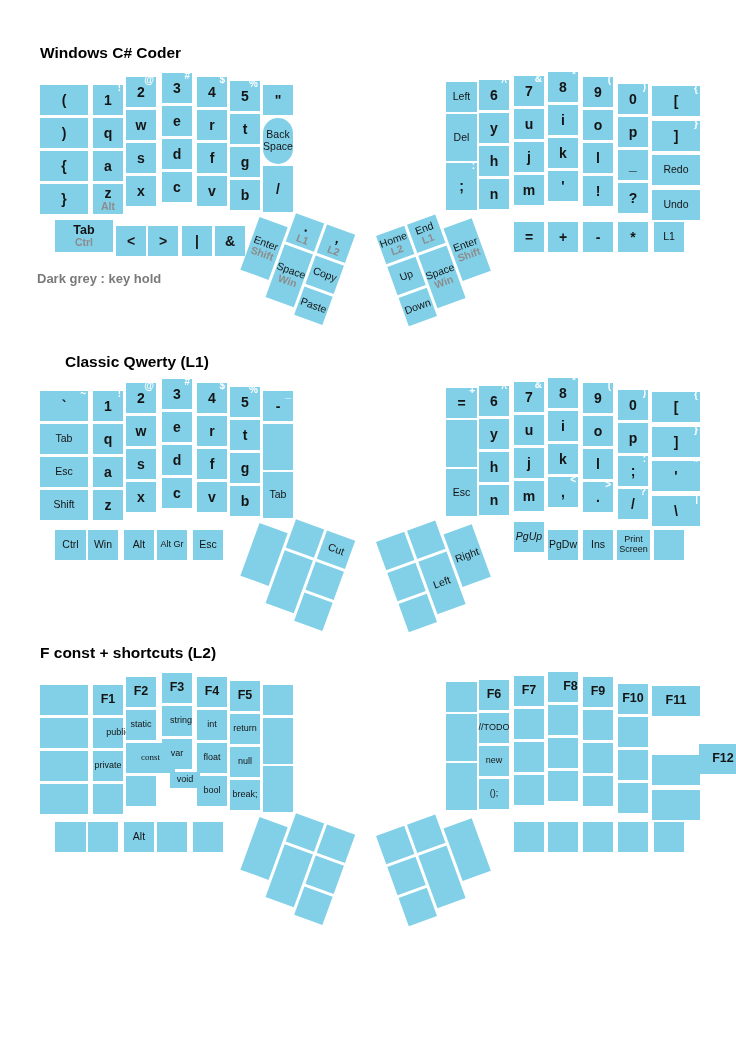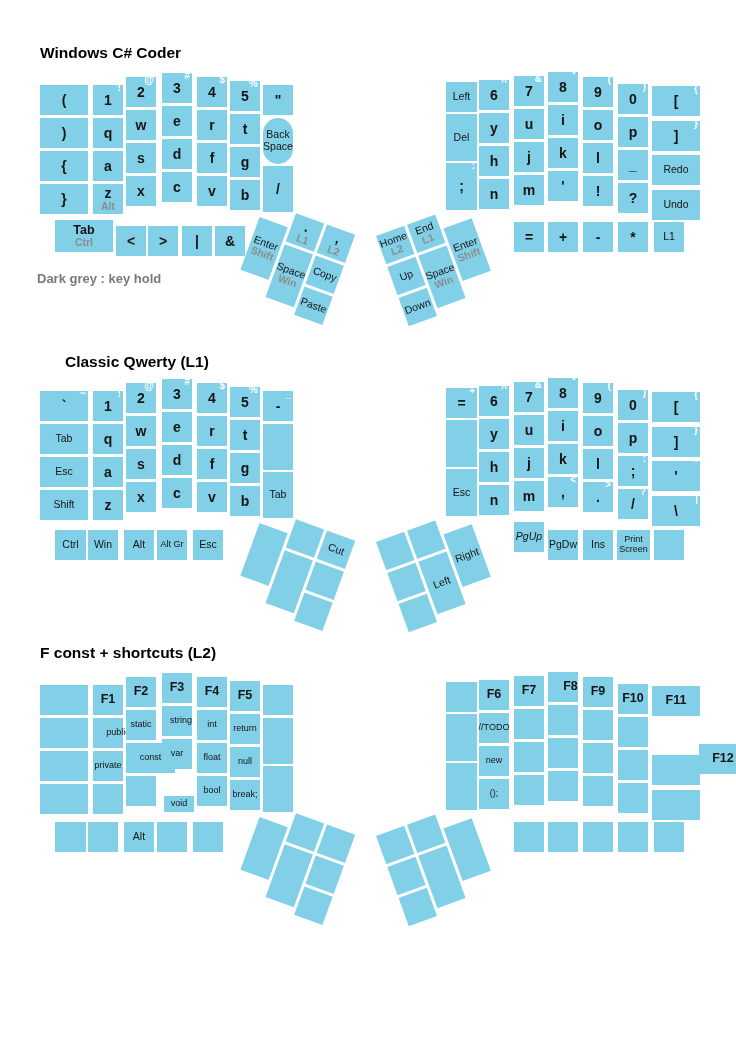--- a/index.html
+++ b/index.html
@@ -529,34 +529,34 @@
     <div class="key" style="left: 93px; top: 751px; width: 30px; height: 30px;">
       <span class="tap word small">private</span>
     </div>
     <div class="key" style="left: 93px; top: 784px; width: 30px; height: 30px;"></div>
     <div class="key" style="left: 126px; top: 677px; width: 30px; height: 30px;">
       <span class="tap word bold">F2</span>
     </div>
     <div class="key" style="left: 126px; top: 710px; width: 30px; height: 30px;">
       <span class="tap word small">static</span>
     </div>
-    <div class="key" style="left: 126px; top: 743px; width: 49px; height: 30px;">
+    <div class="key" style="left: 126px; top: 743px; width: 49px; height: 30px; font-family: Liberation Serif, serif;">
       <span class="tap word small">const</span>
     </div>
     <div class="key" style="left: 126px; top: 776px; width: 30px; height: 30px;"></div>
     <div class="key" style="left: 162px; top: 673px; width: 30px; height: 30px;">
       <span class="tap word bold">F3</span>
     </div>
     <div class="key" style="left: 162px; top: 706px; width: 30px; height: 30px; align-items: flex-end;">
       <span class="tap word small">string</span>
     </div>
     <div class="key" style="left: 162px; top: 739px; width: 30px; height: 30px; align-items: center;">
       <span class="tap word small">var</span>
     </div>
-    <div class="key" style="left: 164px; top: 772px; width: 30px; height: 16px; margin-top: 24px;">
+    <div class="key" style="left: 170px; top: 772px; width: 30px; height: 16px;">
       <span class="tap word small">void</span>
     </div>
     <div class="key" style="left: 197px; top: 677px; width: 30px; height: 30px;">
       <span class="tap word bold">F4</span>
     </div>
     <div class="key" style="left: 197px; top: 710px; width: 30px; height: 30px;">
       <span class="tap word small">int</span>
     </div>
     <div class="key" style="left: 197px; top: 743px; width: 30px; height: 30px;">
       <span class="tap word small">float</span>

